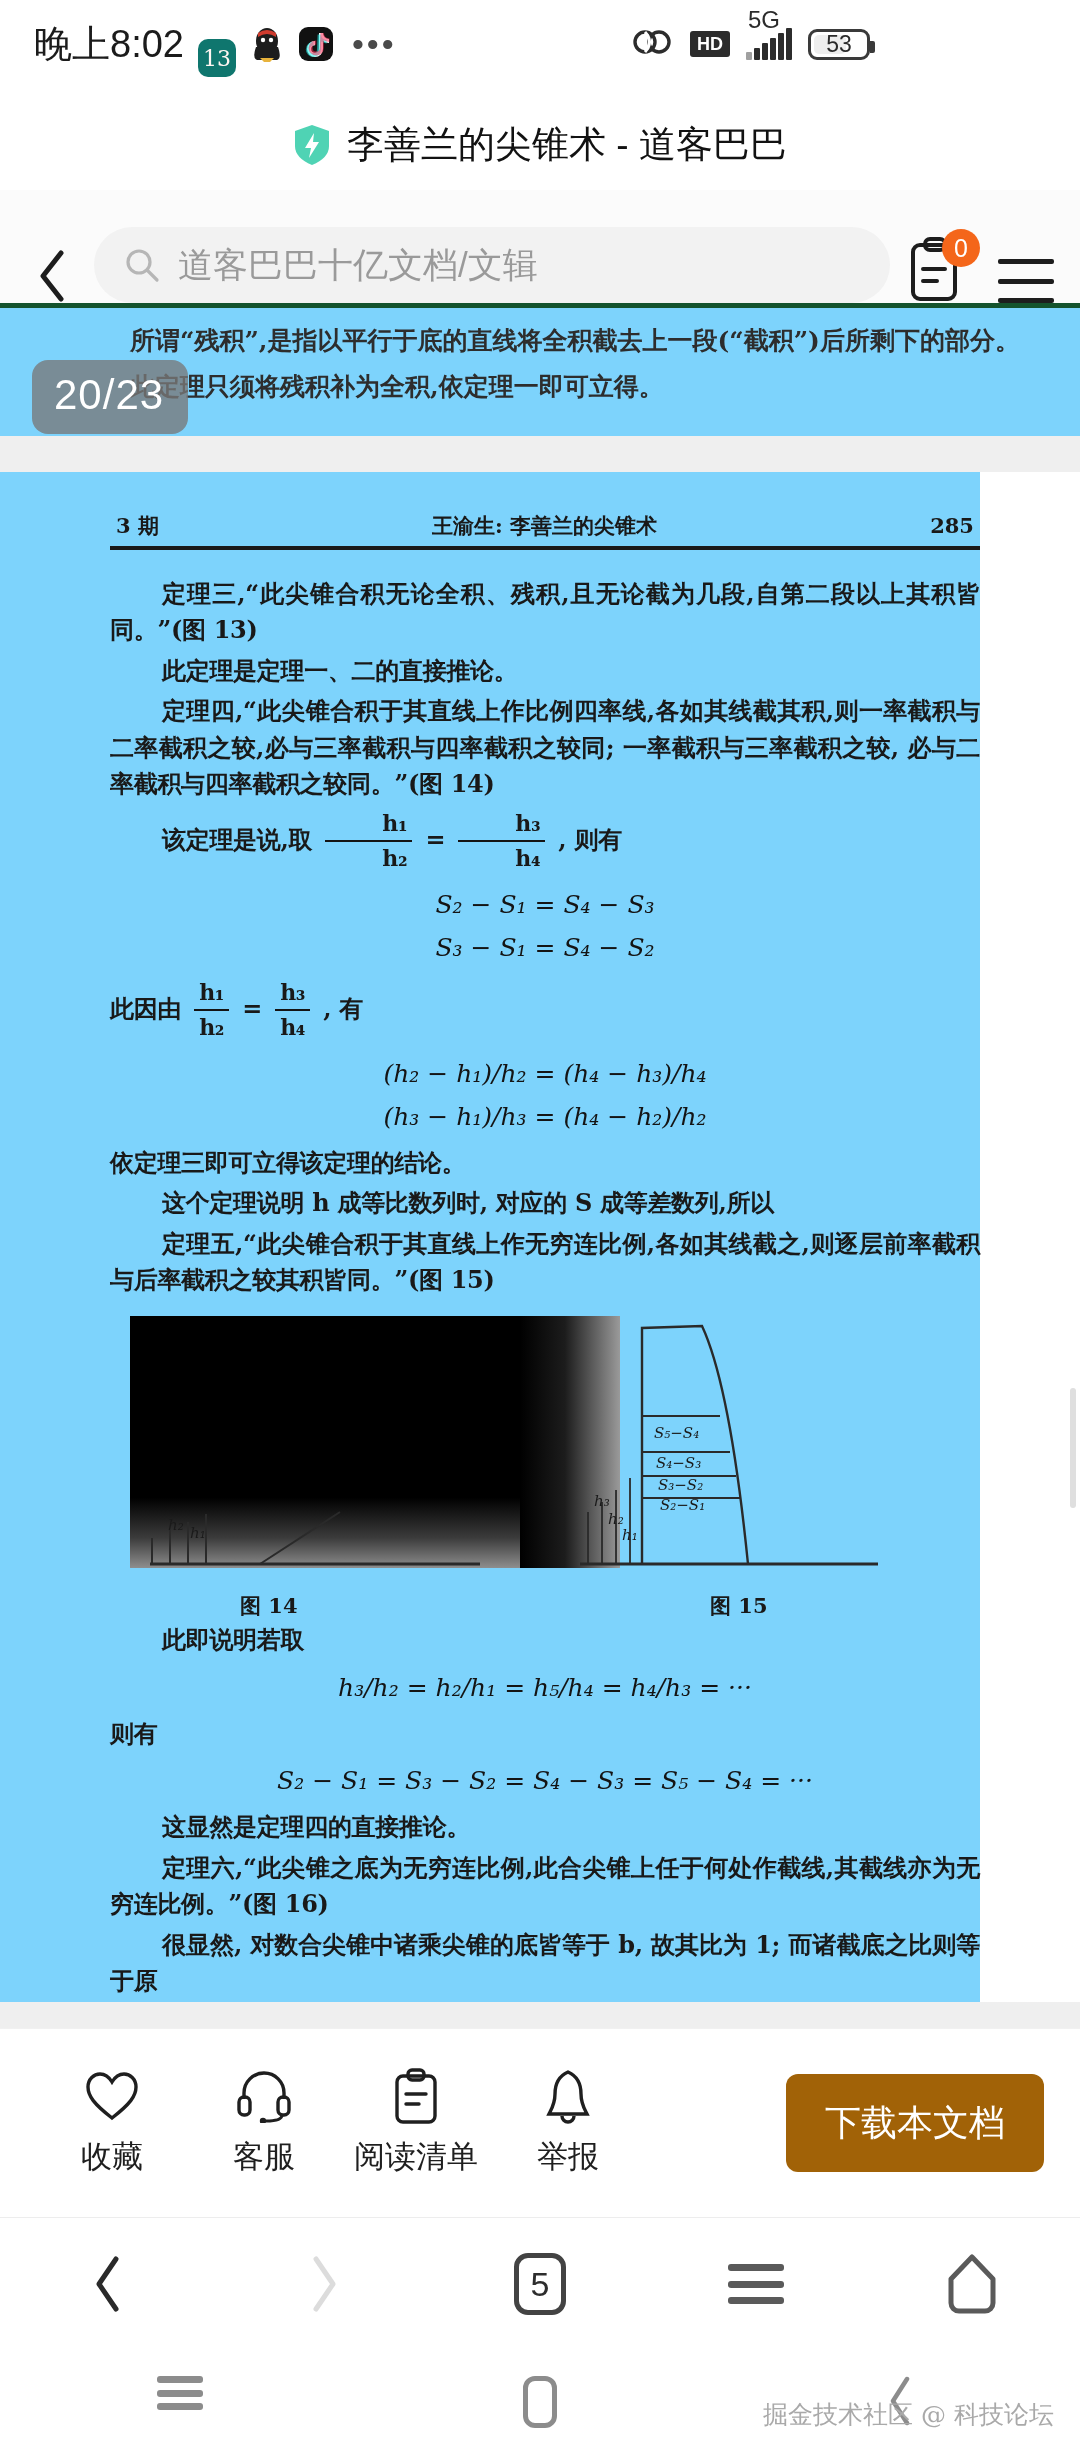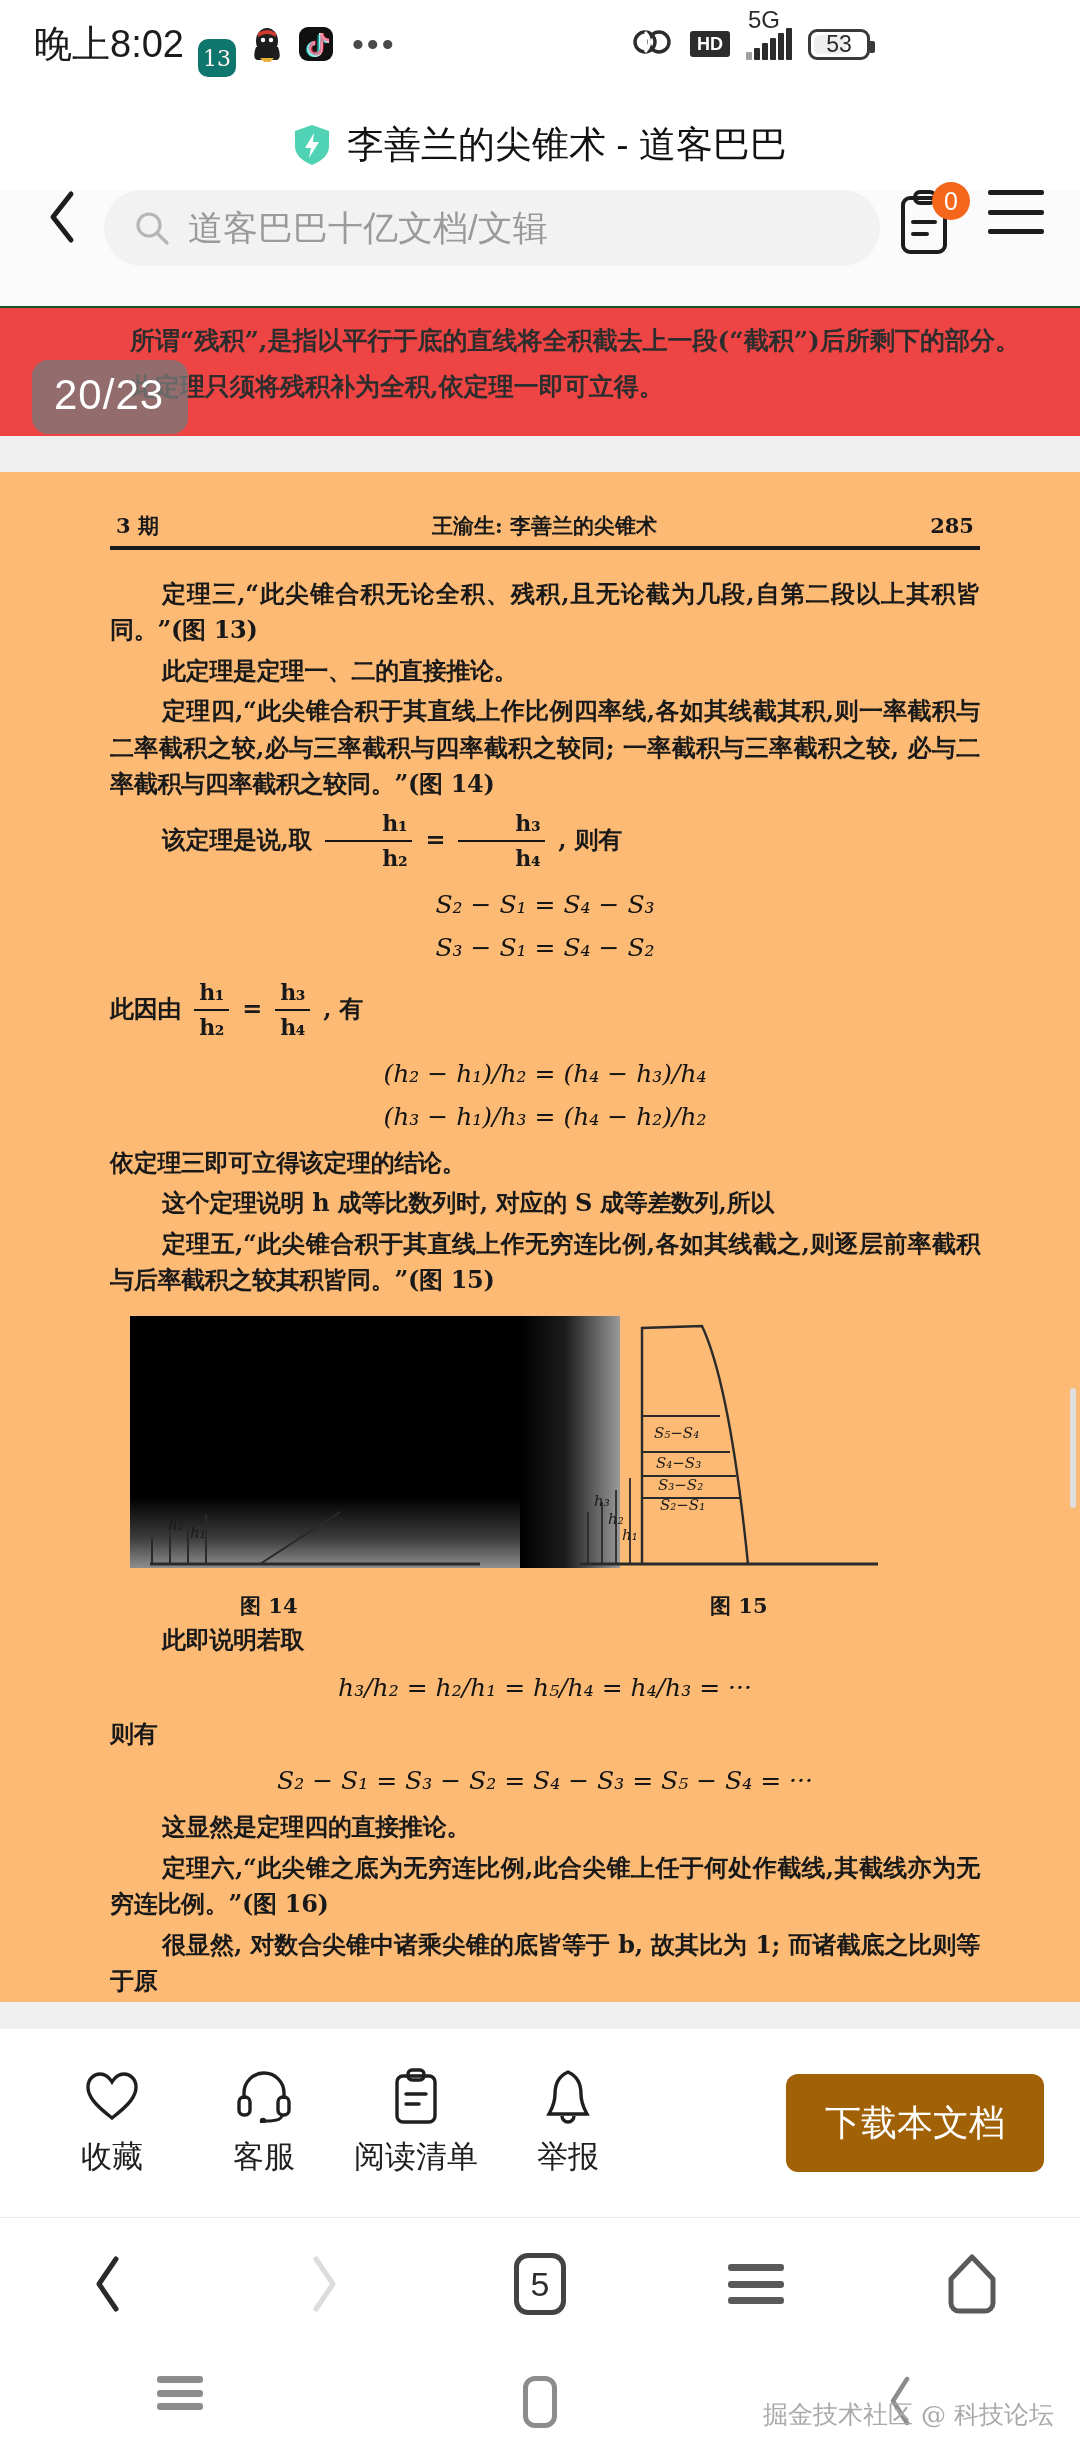--- a/index.html
+++ b/index.html
@@ -52,22 +52,22 @@
     position: absolute; top: 106px; left: 0; width: 1080px; height: 78px;
     display: flex; align-items: center; justify-content: center; gap: 16px;
     background: #ffffff;
   }
   .shield { width: 38px; height: 42px; }
   .pagetitle-text { font-size: 37px; color: #121212; white-space: nowrap; }
 
   
   .bheader {
     position: absolute; top: 190px; left: 0; width: 1080px; height: 118px;
-    background: #fbfbfb; display: flex; align-items: flex-start; padding: 0 36px;
-    border-bottom: 2px solid #14532d;
+    background: #fbfbfb; display: flex; align-items: flex-end; padding: 0 26px;
+    border-bottom: 5px solid #14532d;
   }
   .chev-back { width: 54px; height: 54px; display:flex; align-items:center; justify-content:center; }
   .searchbox {
     flex: 1; margin-left: 14px; margin-right: 18px;
     height: 76px; border-radius: 38px; background: #f2f2f2;
     display: flex; align-items: center; padding: 0 30px; gap: 18px;
   }
   .searchbox .mag { width: 36px; height: 36px; flex: none; }
   .search-ph { font-size: 35px; color: #9a9a9a; white-space: nowrap; }
   .clipwrap { position: relative; width: 58px; height: 66px; flex:none; margin-right: 32px; }
@@ -79,37 +79,37 @@
   .hamb { width: 56px; height: 44px; display: flex; flex-direction: column; justify-content: space-between; flex:none; }
   .hamb i { display:block; height: 5px; background: #1d1d1d; border-radius: 2px; }
 
   
   .viewer {
     position: absolute; top: 308px; left: 0; width: 1080px; height: 1720px;
     background: #ffffff; overflow: hidden;
   }
   .page-prev {
     position: absolute; top: 0; left: 0; width: 1080px; height: 128px;
-    background: #ef4444; overflow: hidden;
+    background: #7dd3fc; overflow: hidden;
   }
   .prev-line { position: absolute; font-family: "DejaVu Serif", serif; color: #2d2d2d;
     font-size: 25px; white-space: nowrap; font-weight: bold; }
   .prev-l1 { top: 16px; left: 130px; }
   .prev-l2 { top: 62px; left: 130px; }
   .gap-band { position: absolute; top: 128px; left: 0; width: 1080px; height: 36px; background: #efefef; }
 
   .page-indicator {
     position: absolute; top: 52px; left: 32px; z-index: 30;
     background: rgba(120,120,120,0.78); color: #fff; border-radius: 16px;
     padding: 14px 24px 18px 22px; font-size: 42px; letter-spacing: 1px; line-height: 1;
   }
 
   .doc-page {
-    position: absolute; top: 164px; left: 0; width: 1080px; height: 1556px;
-    background: #fdba74;
+    position: absolute; top: 164px; left: 0; width: 980px; height: 1556px;
+    background: #7dd3fc;
   }
   .doc-inner {
     position: absolute; top: 40px; left: 110px; width: 870px;
     font-family: "DejaVu Serif", serif; color: #191919;
   }
   .doc-head {
     display: flex; align-items: baseline; justify-content: space-between;
     font-size: 21px; font-weight: bold; padding: 0 6px 6px 6px;
   }
   .doc-head .center { font-size: 21px; }

